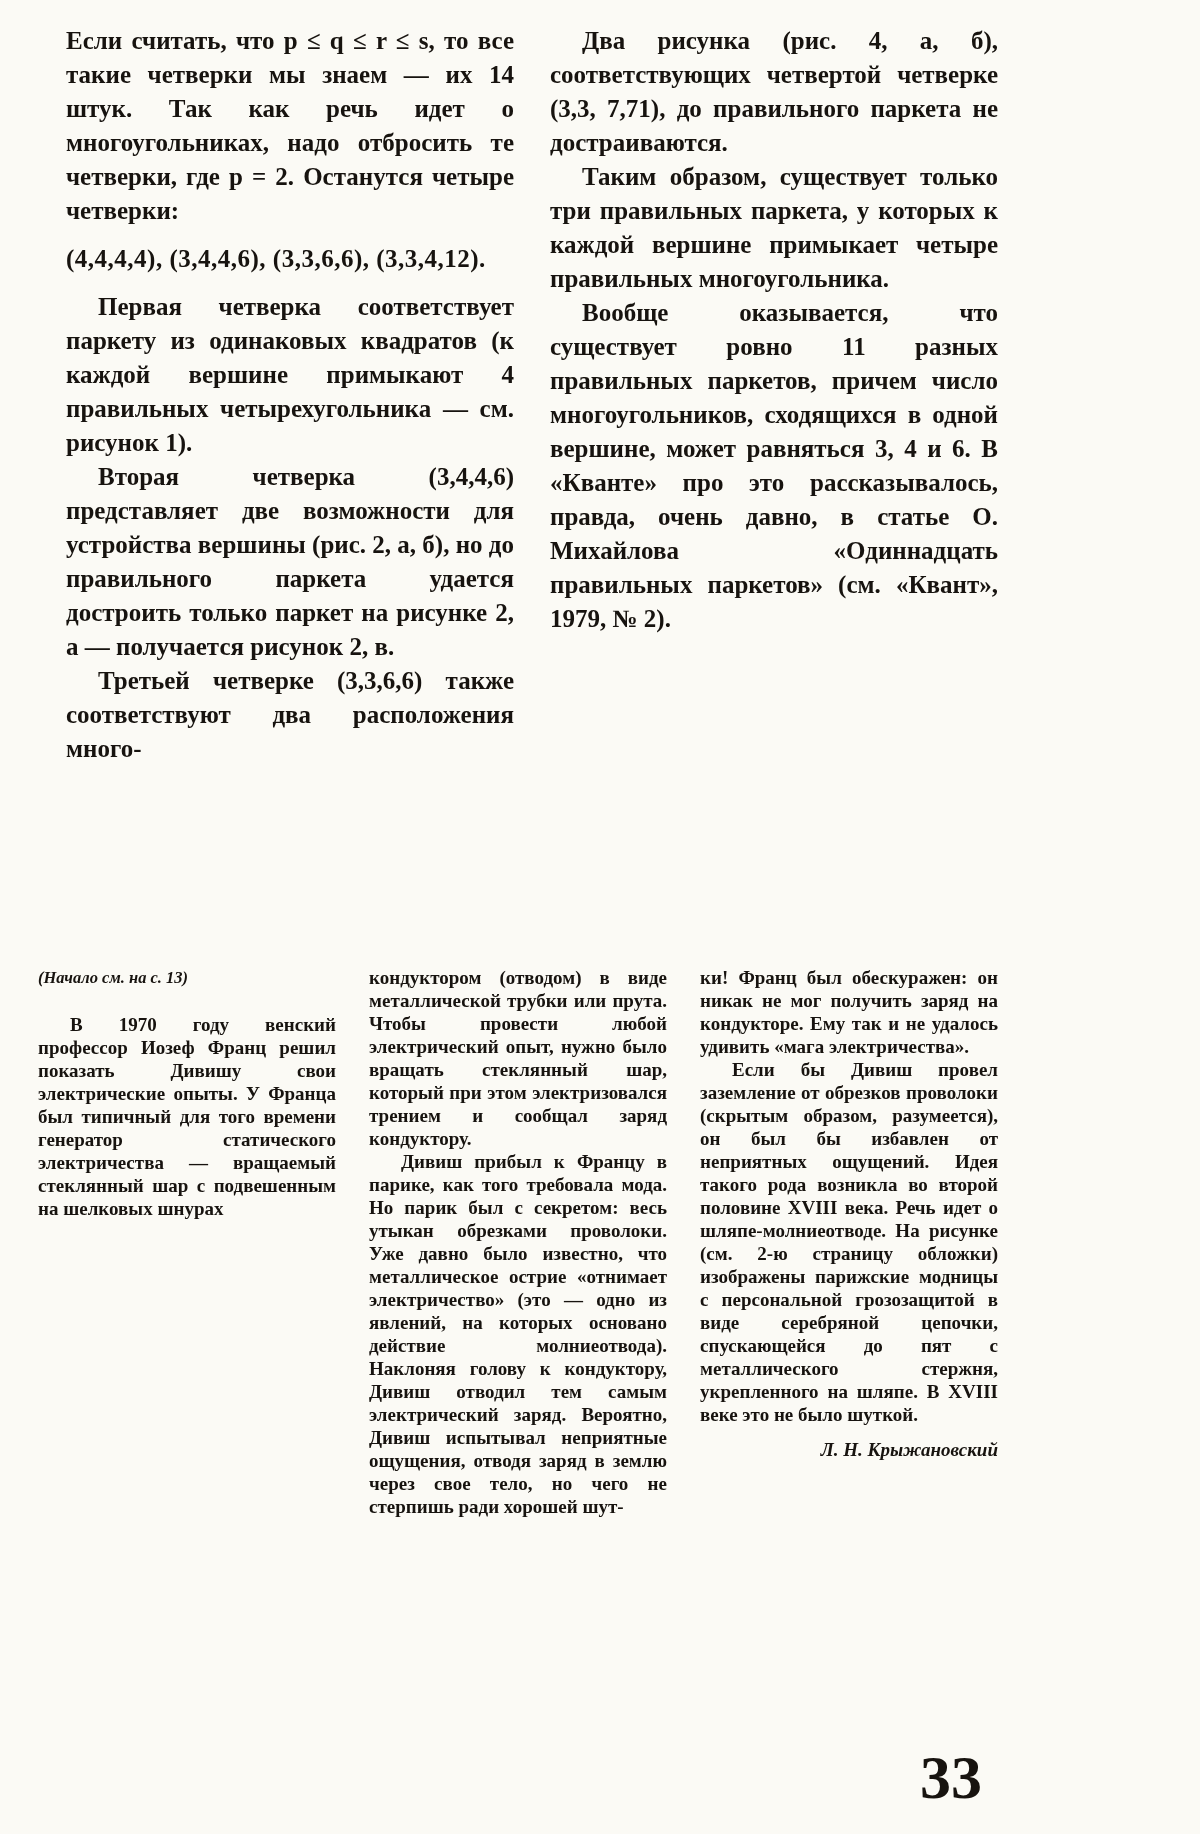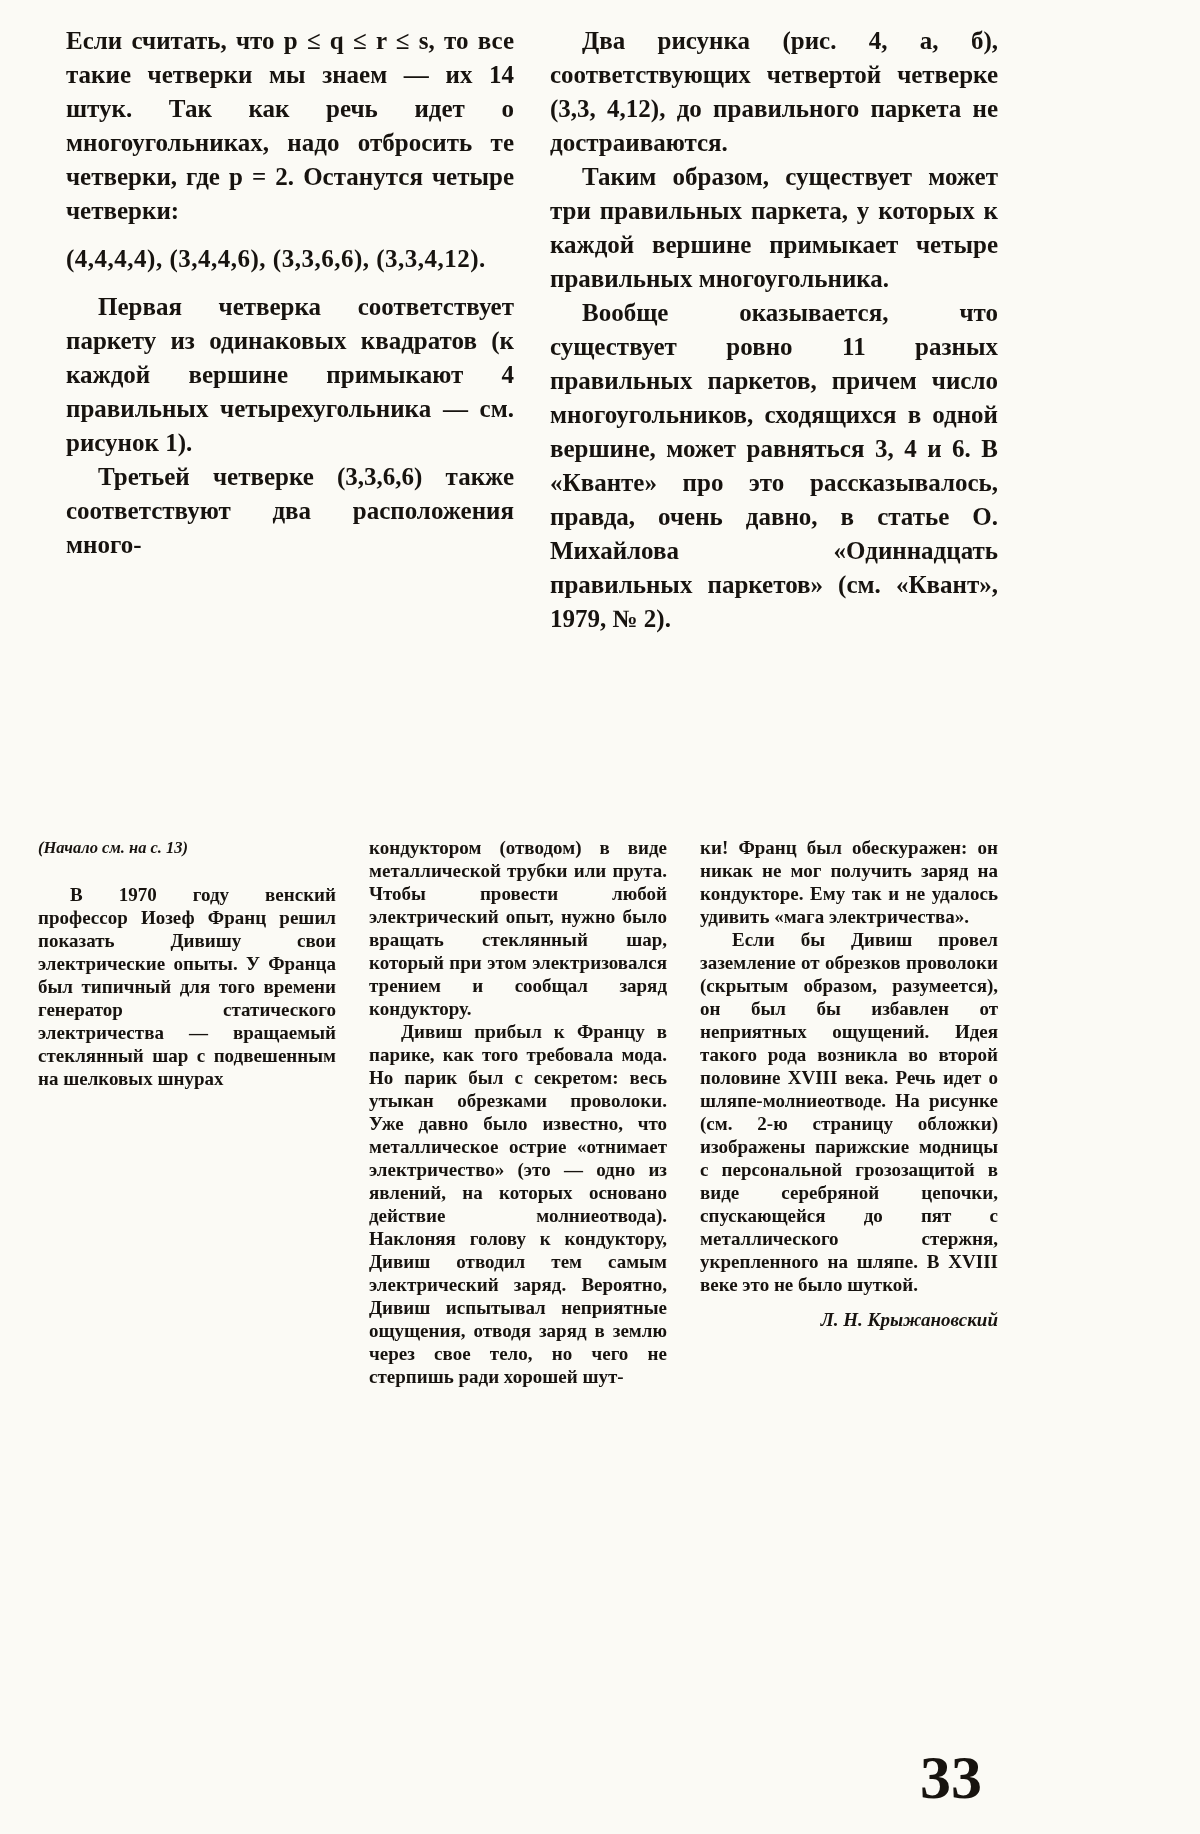--- a/index.html
+++ b/index.html
@@ -36,25 +36,26 @@
 <body>
 
 <div class="page">
   <div class="content">
 
     <section class="top-section">
       <div class="top-col">
         <p class="noindent">Если считать, что p ≤ q ≤ r ≤ s, то все такие четверки мы знаем — их 14 штук. Так как речь идет о многоугольниках, надо отбросить те четверки, где p = 2. Останутся четыре четверки:</p>
         <p class="formula">(4,4,4,4), (3,4,4,6), (3,3,6,6), (3,3,4,12).</p>
         <p>Первая четверка соответствует паркету из одинаковых квадратов (к каждой вершине примыкают 4 правильных четырехугольника — см. рисунок 1).</p>
+        <p>Вторая четверка (3,4,4,6) представляет две возможности для устройства вершины (рис. 2, а, б), но до правильного паркета удается достроить только паркет на рисунке 2, а — получается рисунок 2, в.</p>
         <p>Третьей четверке (3,3,6,6) также соответствуют два расположения много-</p>
       </div>
       <div class="top-col">
-        <p>Два рисунка (рис. 4, а, б), соответствующих четвертой четверке (3,3, 4,12), до правильного паркета не достраиваются.</p>
-        <p>Таким образом, существует может три правильных паркета, у которых к каждой вершине примыкает четыре правильных многоугольника.</p>
+        <p>Два рисунка (рис. 4, а, б), соответствующих четвертой четверке (3,3, 7,71), до правильного паркета не достраиваются.</p>
+        <p>Таким образом, существует только три правильных паркета, у которых к каждой вершине примыкает четыре правильных многоугольника.</p>
         <p>Вообще оказывается, что существует ровно 11 разных правильных паркетов, причем число многоугольников, сходящихся в одной вершине, может равняться 3, 4 и 6. В «Кванте» про это рассказывалось, правда, очень давно, в статье О. Михайлова «Одиннадцать правильных паркетов» (см. «Квант», 1979, № 2).</p>
       </div>
     </section>
 
     <section class="bottom-section">
       <div class="bcol">
         <p class="note">(Начало см. на с. 13)</p>
         <p>В 1970 году венский профессор Иозеф Франц решил показать Дивишу свои электрические опыты. У Франца был типичный для того времени генератор статического электричества — вращаемый стеклянный шар с подвешенным на шелковых шнурах</p>
       </div>
       <div class="bcol">

